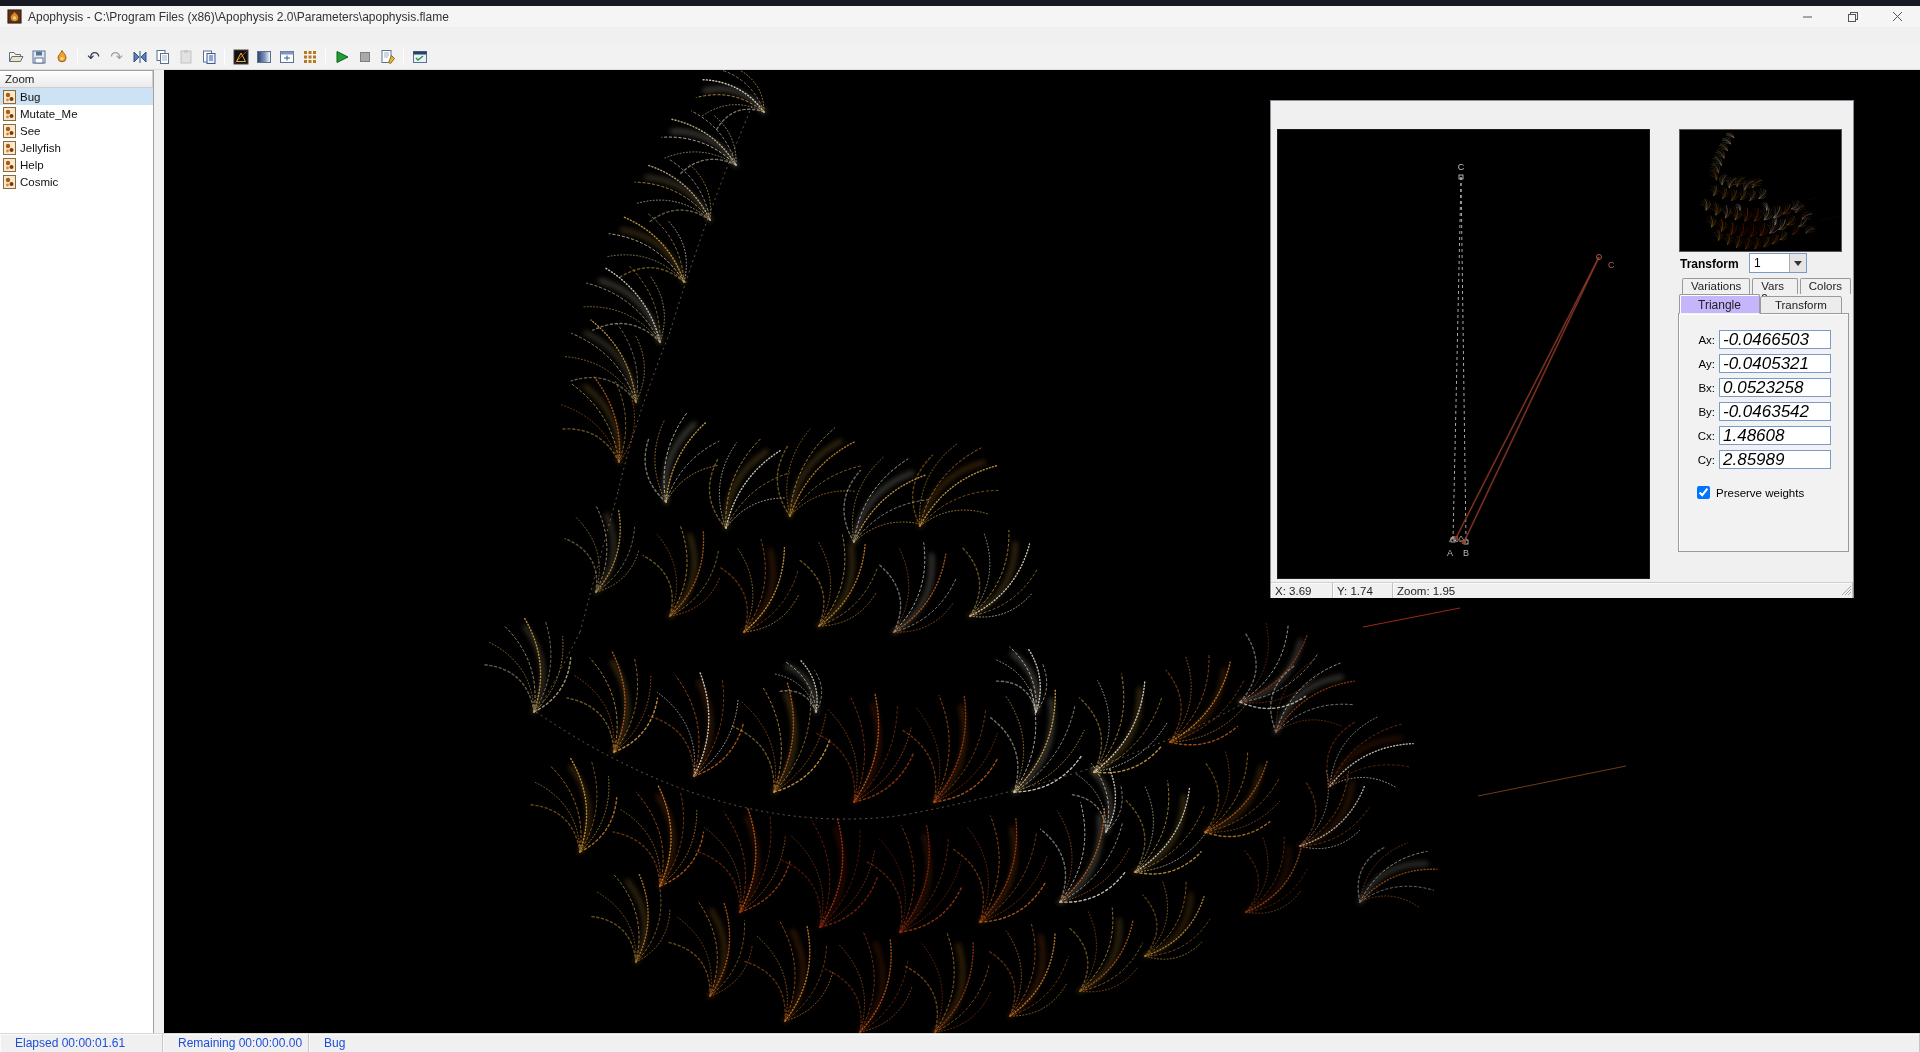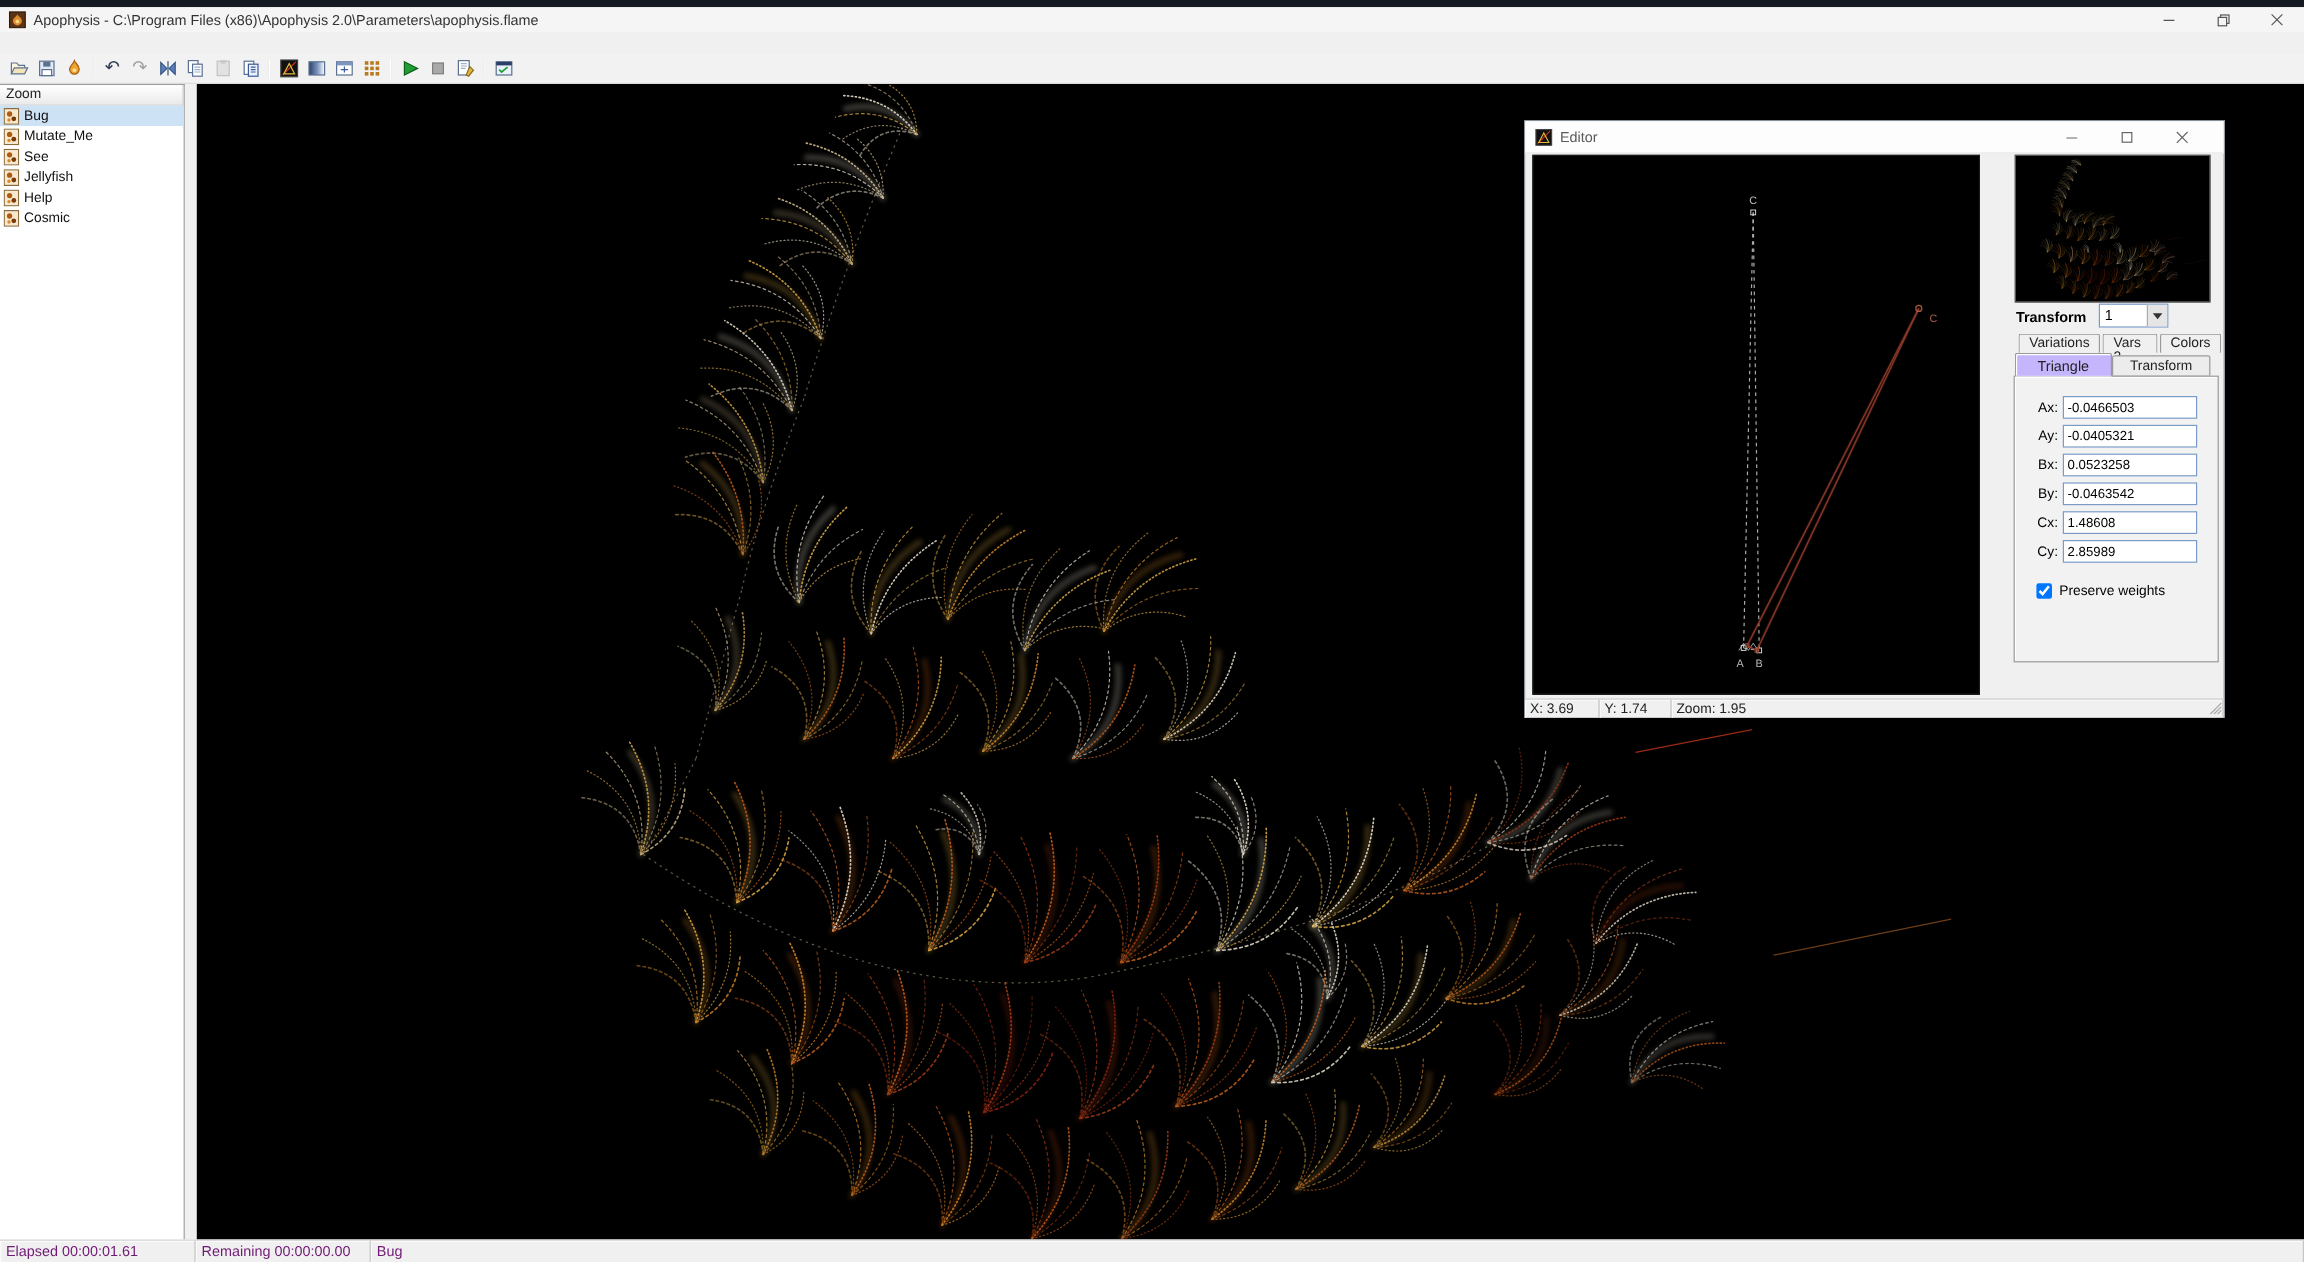--- a/index.html
+++ b/index.html
@@ -39,21 +39,21 @@
   .doc-icon { width:13px; height:14px; flex:0 0 auto; }
   .splitter { position:absolute; left:155px; top:70px; width:9px; height:963px; background:#f0f0f0; }
 
   
   .main-canvas { position:absolute; left:164px; top:70px; width:1756px; height:963px; background:#000; overflow:hidden; }
   .main-canvas svg { display:block; }
 
   
   .statusbar { position:absolute; left:0; top:1033px; width:1920px; height:19px; background:#f0f0f0;
     display:flex; border-top:1px solid #d8d8d8; }
-  .spanel { height:100%; font-size:12px; color:#701a75; display:flex; align-items:center; padding-left:5px;
+  .spanel { height:100%; font-size:12px; color:#1d4ed8; display:flex; align-items:center; padding-left:15px;
     border-right:1px solid #c6c6c6; box-shadow:inset 1px 1px 0 #fbfbfb; }
   .spanel.p1 { width:163px; }
   .spanel.p2 { width:146px; }
   .spanel.p3 { flex:1; }
 
   
   .editor { position:absolute; left:1270px; top:100px; width:584px; height:498px; background:#f0f0f0;
     border:1px solid #8a9099; box-shadow:2px 3px 10px rgba(0,0,0,.55); }
   .ed-titlebar { position:absolute; left:0; top:0; width:100%; height:27px; background:#fdfdfd;
     display:flex; align-items:center; border-bottom:1px solid #e6e6e6; }
@@ -79,22 +79,22 @@
   .tabs2 { position:absolute; left:408px; top:193px; display:flex; }
   .tab2 { font-size:11.5px; color:#222; background:#ececec; border:1px solid #9a9a9a; border-radius:2px 2px 0 0;
     padding:2px 14px 2px 14px; height:18px; margin-top:2px; }
   .tab2.active { background:#c4b5fd; font-size:12px; height:20px; margin-top:0; border-bottom:1px solid #f4f4f4;
     box-shadow:inset 1px 1px 0 #ffffff; padding:3px 18px 0 18px; z-index:2; }
 
   .tabpage { position:absolute; left:407px; top:212px; width:171px; height:239px; background:#f2f2f2;
     border:1px solid #9a9a9a; box-shadow:inset 1px 1px 0 #ffffff; }
   .frow { position:absolute; left:0; width:100%; height:19px; display:flex; align-items:center; }
   .flabel { width:36px; text-align:right; font-size:11.5px; color:#000; }
-  .frow input { margin-left:4px; width:112px; height:19px; border:1px solid #7a9ac8; font-size:11px;
-    font-family:"Liberation Sans","DejaVu Sans",sans-serif; padding-left:3px; color:#000; background:#fff; }
+  .frow input { margin-left:4px; width:112px; height:19px; border:1px solid #7a9ac8; font-size:17px;
+    font-family:"Liberation Sans","DejaVu Sans",sans-serif; padding-left:3px; color:#000; background:#fff;font-style:italic; }
   .checkrow { position:absolute; left:18px; top:172px; display:flex; align-items:center; gap:6px; }
   .checkrow input { width:13px; height:13px; }
   .checkrow label { font-size:11.5px; color:#000; }
 
   .ed-statusbar { position:absolute; left:0; top:481px; width:100%; height:16px; background:#f0f0f0;
     border-top:1px solid #d0d0d0; display:flex; }
   .ed-sp { height:100%; font-size:11.5px; color:#222; display:flex; align-items:center; padding-left:4px;
     border-right:1px solid #c2c2c2; box-shadow:inset 1px 1px 0 #fafafa; }
   .ed-sp.x { width:62px; } .ed-sp.y { width:60px; } .ed-sp.z { flex:1; }
   .grip { position:absolute; right:1px; bottom:1px; }
@@ -823,46 +823,20 @@
         <path d="M454 422 Q432 502 416 562" stroke="#d8c294" fill="none" stroke-width="1" stroke-dasharray="2 3.5" opacity="0.45"></path>
         <path d="M416 562 Q386 622 372 642" stroke="#d8c294" fill="none" stroke-width="1" stroke-dasharray="2 3.5" opacity="0.45"></path>
         <path d="M372 642 Q560 770 740 745" stroke="#d8c294" fill="none" stroke-width="1" stroke-dasharray="2 3.5" opacity="0.45"></path>
         <path d="M740 745 Q950 705 1078 634" stroke="#d8c294" fill="none" stroke-width="1" stroke-dasharray="2 3.5" opacity="0.45"></path>
         <line x1="1199" y1="557" x2="1296" y2="538" stroke="#b93318" stroke-width="1" opacity="0.85"></line>
         <line x1="1314" y1="726" x2="1462" y2="696" stroke="#c87028" stroke-width="1" opacity="0.55"></line>
       </svg>
   </div>
 
   <div class="editor">
-    <div class="ed-titlebar">
-      <svg class="ed-icon" viewBox="0 0 16 16">
-        <rect x="1" y="1" width="14" height="14" fill="#111" stroke="#444"></rect>
-        <line x1="2.5" y1="13.5" x2="13.5" y2="2.5" stroke="#d23020"></line>
-        <path d="M3.5 12.5L8 4l4.5 8.5z" fill="none" stroke="#e3b93c"></path>
-      </svg>
-      <span class="ed-title">Editor</span>
-      <div class="ed-btns">
-        <div class="ed-btn">
-          <svg width="11" height="11" viewBox="0 0 11 11">
-              <line x1="1" y1="6" x2="10" y2="6" stroke="#666"></line>
-            </svg>
-        </div>
-        <div class="ed-btn">
-          <svg width="11" height="11" viewBox="0 0 11 11">
-              <rect x="1.5" y="1.5" width="8" height="8" fill="none" stroke="#666"></rect>
-            </svg>
-        </div>
-        <div class="ed-btn">
-          <svg width="11" height="11" viewBox="0 0 11 11">
-              <line x1="1" y1="1" x2="10" y2="10" stroke="#666"></line>
-              <line x1="10" y1="1" x2="1" y2="10" stroke="#666"></line>
-            </svg>
-        </div>
-      </div>
-    </div>
 
     <div class="ed-canvas">
       <svg width="373" height="450" viewBox="0 0 373 450">
 
         <g stroke="#c9c9c9" stroke-width="1" fill="none" stroke-dasharray="3 3" opacity=".85">
           <line x1="183" y1="47" x2="175" y2="410"></line>
           <line x1="183" y1="47" x2="188" y2="412"></line>
           <line x1="175" y1="410" x2="188" y2="412"></line>
         </g>
         <path d="M171 412l4-6 4 6 4-6 4 6" stroke="#b8b8b8" stroke-width=".8" fill="none" opacity=".9"></path>

